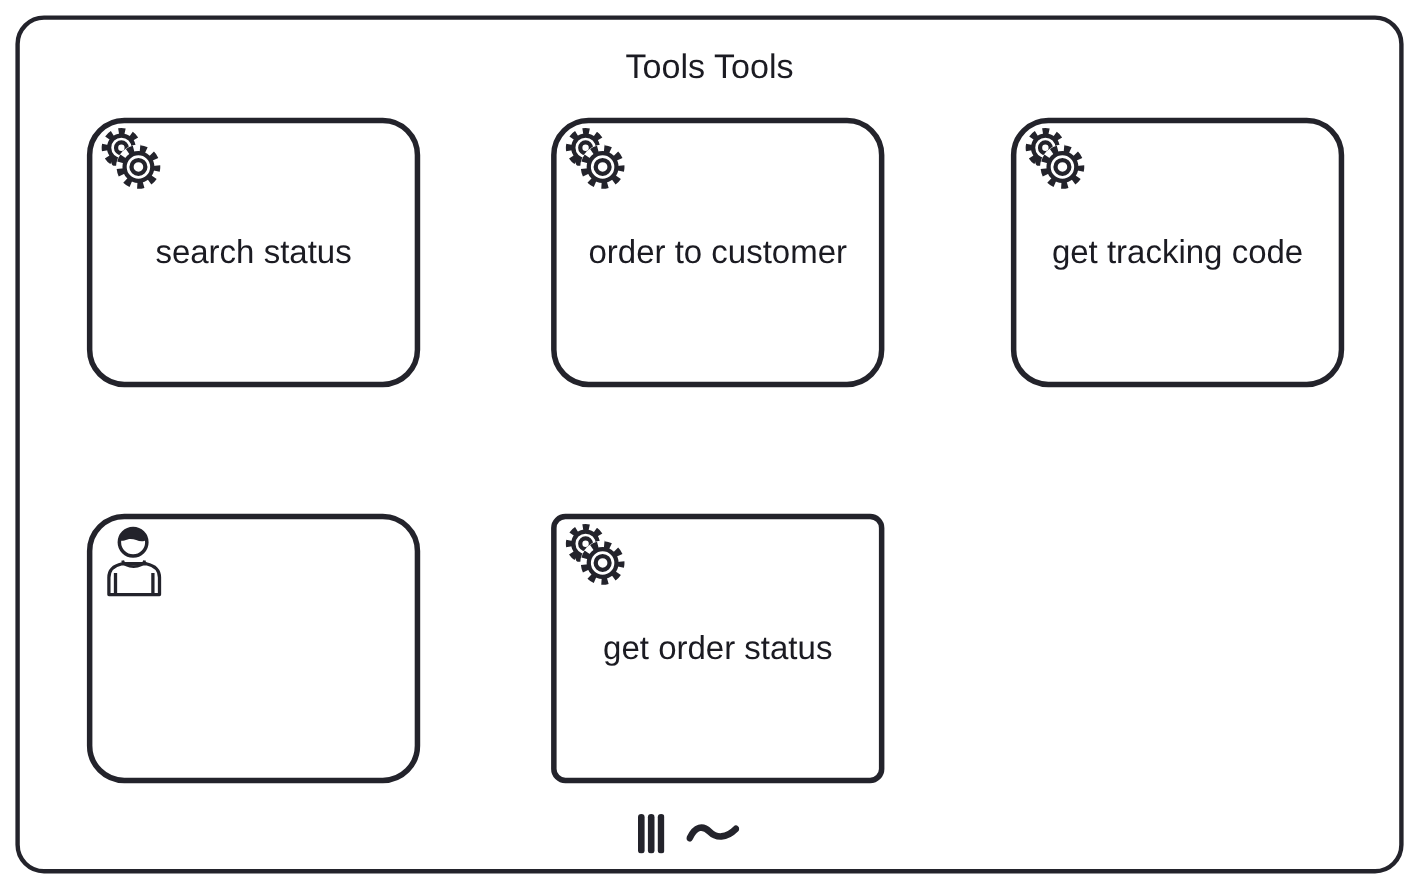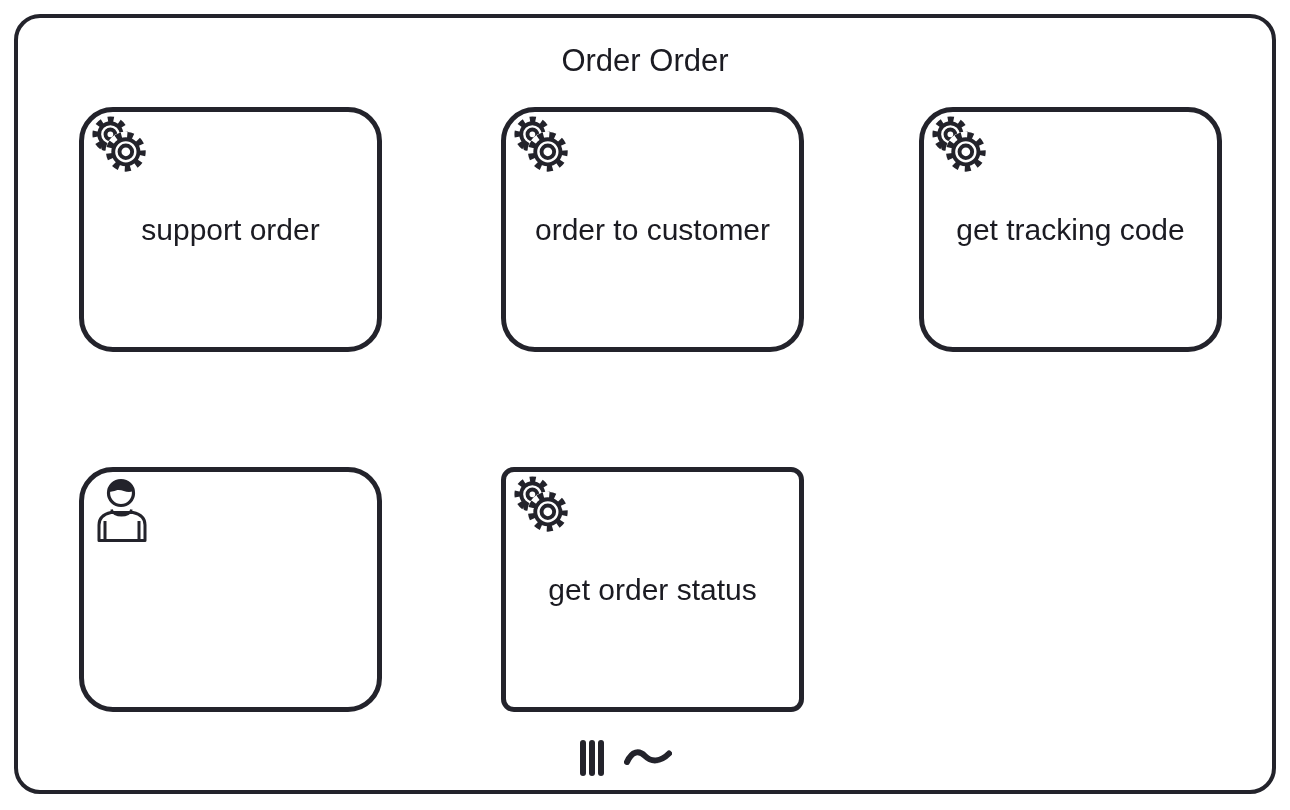--- a/index.html
+++ b/index.html
@@ -73,36 +73,36 @@
     display: flex;
     align-items: center;
     gap: 20px;
   }
 </style>
 </head>
 <body>
 
 <div class="container">
 
-  <div class="title">Order Order</div>
+  <div class="title">Tools Tools</div>
 
   <div class="task task-1">
     <svg class="icon" width="62" height="62" viewBox="0 0 64 64" aria-hidden="true">
       <g stroke="#23232b" fill="none">
         <circle cx="21" cy="21" r="15" stroke-width="7" stroke-dasharray="5.9 5.88" stroke-dashoffset="3"></circle>
         <circle cx="21" cy="21" r="11.5" stroke-width="4" fill="#ffffff"></circle>
         <circle cx="21" cy="21" r="5" stroke-width="4" fill="#ffffff"></circle>
         <circle cx="15" cy="34.5" r="3.4" fill="#23232b" stroke="none"></circle>
         <circle cx="37" cy="39" r="21" fill="#ffffff" stroke="none"></circle>
         <circle cx="37" cy="39" r="17" stroke-width="7" stroke-dasharray="5.9 5.97" stroke-dashoffset="2"></circle>
         <circle cx="37" cy="39" r="13" stroke-width="4" fill="#ffffff"></circle>
         <circle cx="37" cy="39" r="6.5" stroke-width="4" fill="#ffffff"></circle>
       </g>
     </svg>
-    <div class="label">support order</div>
+    <div class="label">search status</div>
   </div>
 
   <div class="task task-2">
     <svg class="icon" width="62" height="62" viewBox="0 0 64 64" aria-hidden="true">
       <g stroke="#23232b" fill="none">
         <circle cx="21" cy="21" r="15" stroke-width="7" stroke-dasharray="5.9 5.88" stroke-dashoffset="3"></circle>
         <circle cx="21" cy="21" r="11.5" stroke-width="4" fill="#ffffff"></circle>
         <circle cx="21" cy="21" r="5" stroke-width="4" fill="#ffffff"></circle>
         <circle cx="15" cy="34.5" r="3.4" fill="#23232b" stroke="none"></circle>
         <circle cx="37" cy="39" r="21" fill="#ffffff" stroke="none"></circle>

